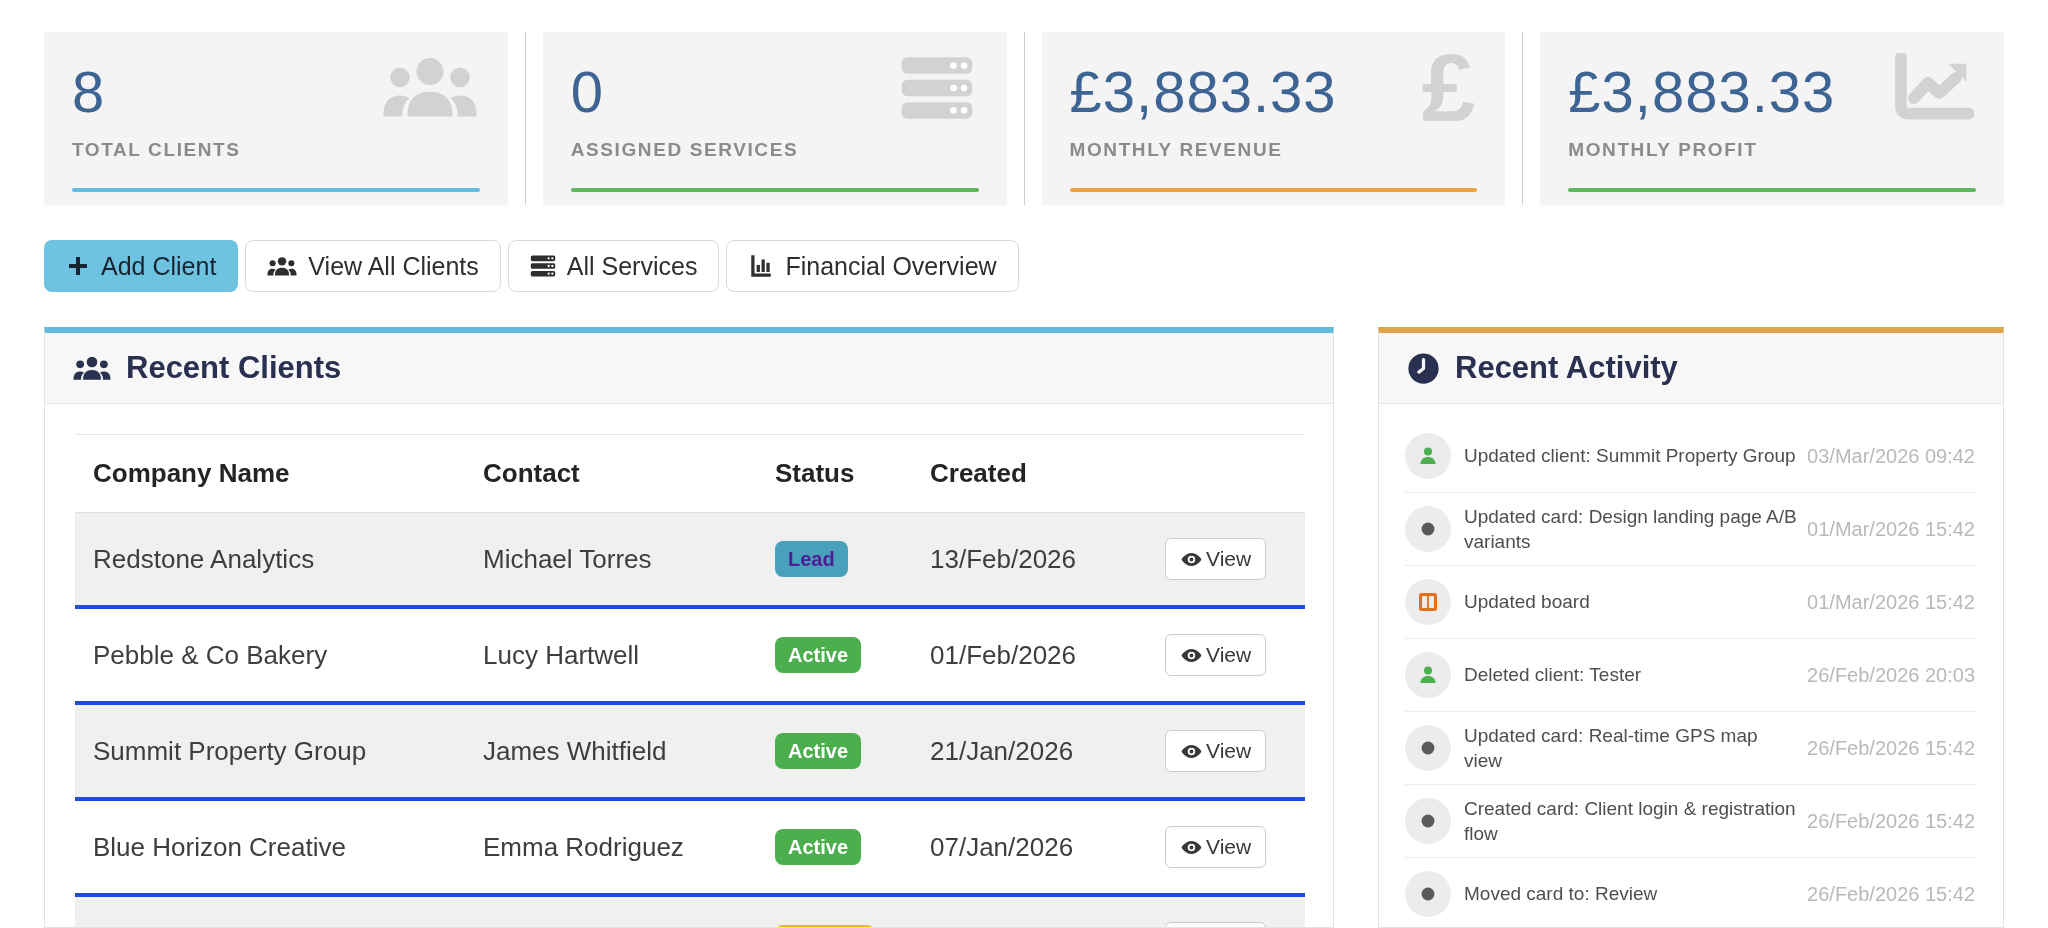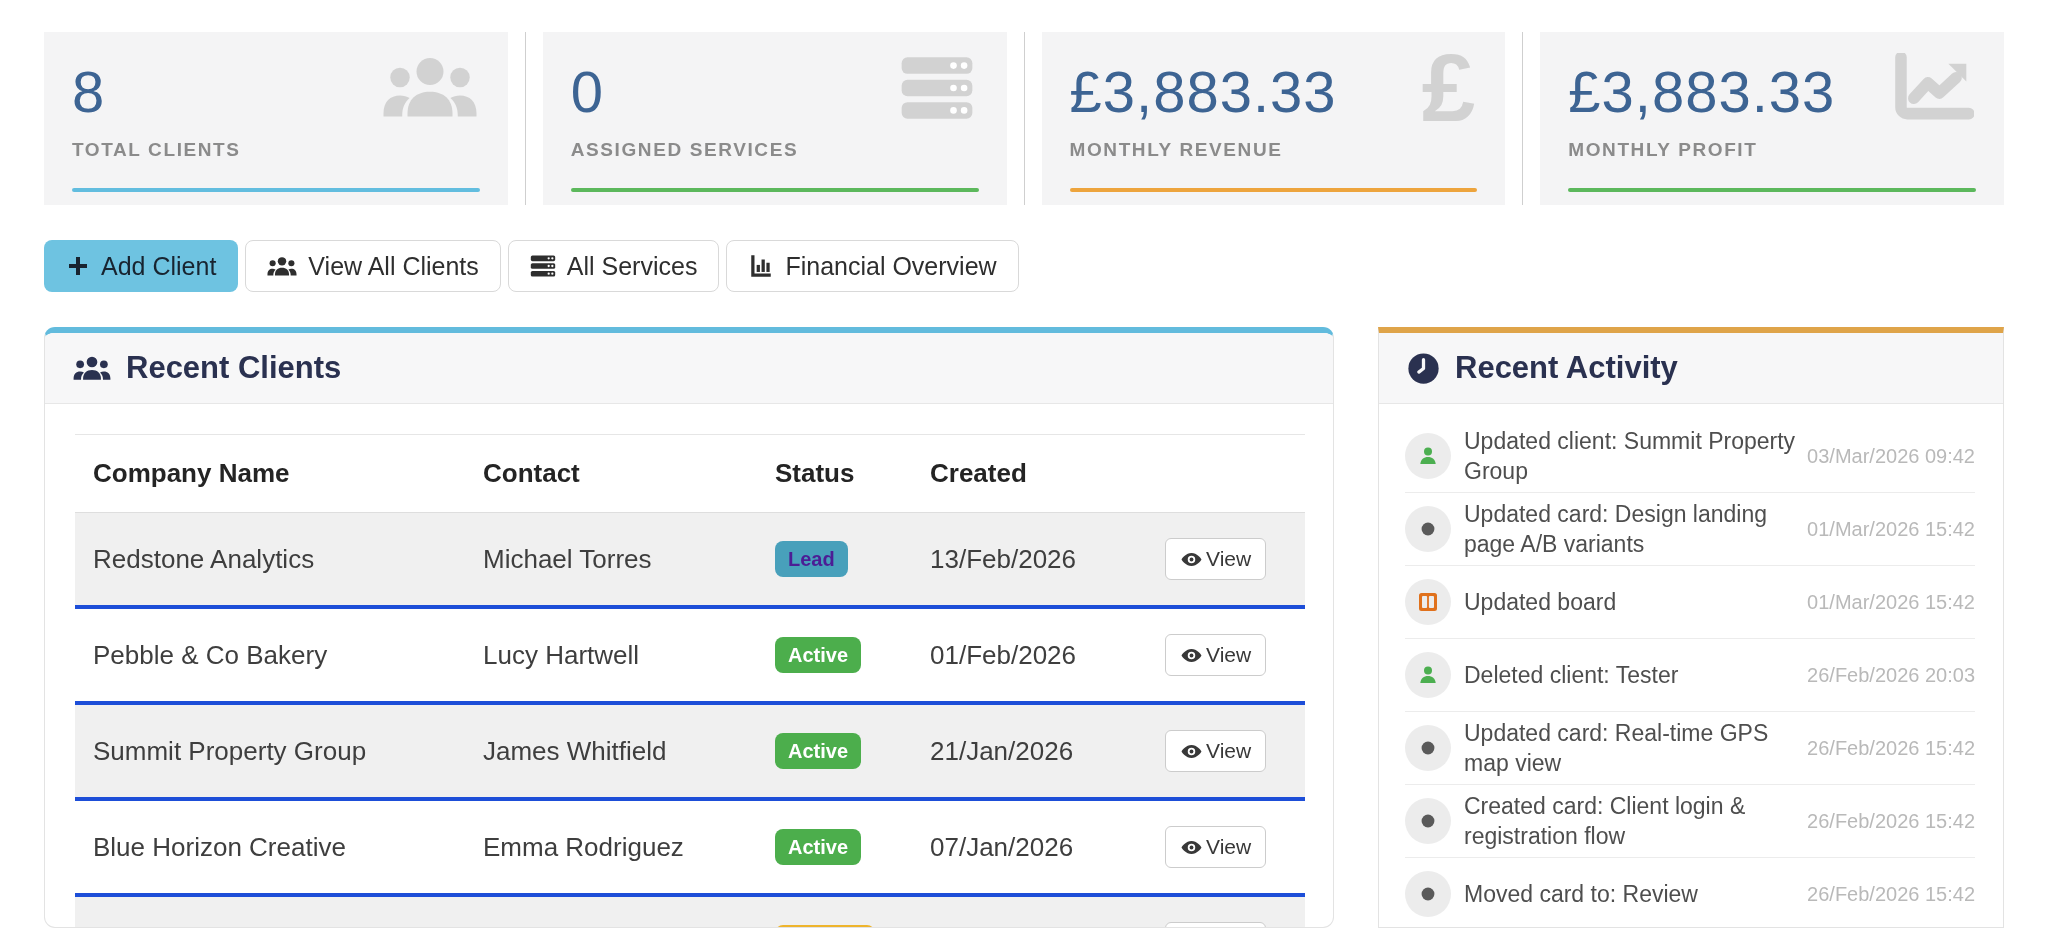--- a/index.html
+++ b/index.html
@@ -84,21 +84,21 @@
     border-bottom:1px solid #ececec; box-sizing:border-box; padding:4px 0;
   }
   .act-icon {
     width:46px; height:46px; border-radius:50%; background:#ececec;
     flex:none; display:flex; align-items:center; justify-content:center; margin-right:13px;
   }
   .act-icon .ai { display:none; }
   .act-icon[data-icon="client-icon"] .ai-client { display:block; }
   .act-icon[data-icon="card-icon"]   .ai-card   { display:block; }
   .act-icon[data-icon="board-icon"]  .ai-board  { display:block; }
-  .act-text { flex:1 1 auto; font-size:23px; color:#4e4e4e; line-height:1.32; max-width:408px; }
+  .act-text { flex:1 1 auto; font-size:19px; color:#4e4e4e; line-height:1.32; max-width:408px; }
   .act-time { margin-left:auto; font-size:20px; color:#b9b9b9; white-space:nowrap; padding-left:10px; }
 </style>
 </head>
 <body>
 
 <div class="page">
 
   <div class="stats-row" id="stats-row">
       <div class="stat-card">
     <div class="stat-value">8</div>
@@ -210,21 +210,21 @@
             <rect x="12.5" y="6" width="3" height="11.5"></rect>
             <rect x="17" y="9" width="3" height="8.5"></rect>
           </svg>
       </span>
       <span>Financial Overview</span>
     </button>
   </div>
 
   <div class="panels">
 
-    <div class="panel panel-clients" id="panel-clients" style="border-top-color: rgb(98, 187, 221); border-radius: 11px;">
+    <div class="panel panel-clients" id="panel-clients" style="border-top-color: rgb(98, 187, 221);">
       <div class="panel-header">
         <span style="display:flex">
           <svg width="38" height="29" viewBox="0 0 64 48" fill="currentColor">
               <circle cx="32" cy="13" r="9"></circle>
               <path d="M17 41c0-9.5 6-14.5 15-14.5S47 31.5 47 41v2H17z"></path>
               <circle cx="12" cy="17" r="6.5"></circle>
               <path d="M1 41c0-8 4.5-12 11-12 2.4 0 4.6.6 6.4 1.7-3.3 2.9-4.9 6.7-4.9 11.3v1H1z"></path>
               <circle cx="52" cy="17" r="6.5"></circle>
               <path d="M63 41c0-8-4.5-12-11-12-2.4 0-4.6.6-6.4 1.7 3.3 2.9 4.9 6.7 4.9 11.3v1H63z"></path>
             </svg>

